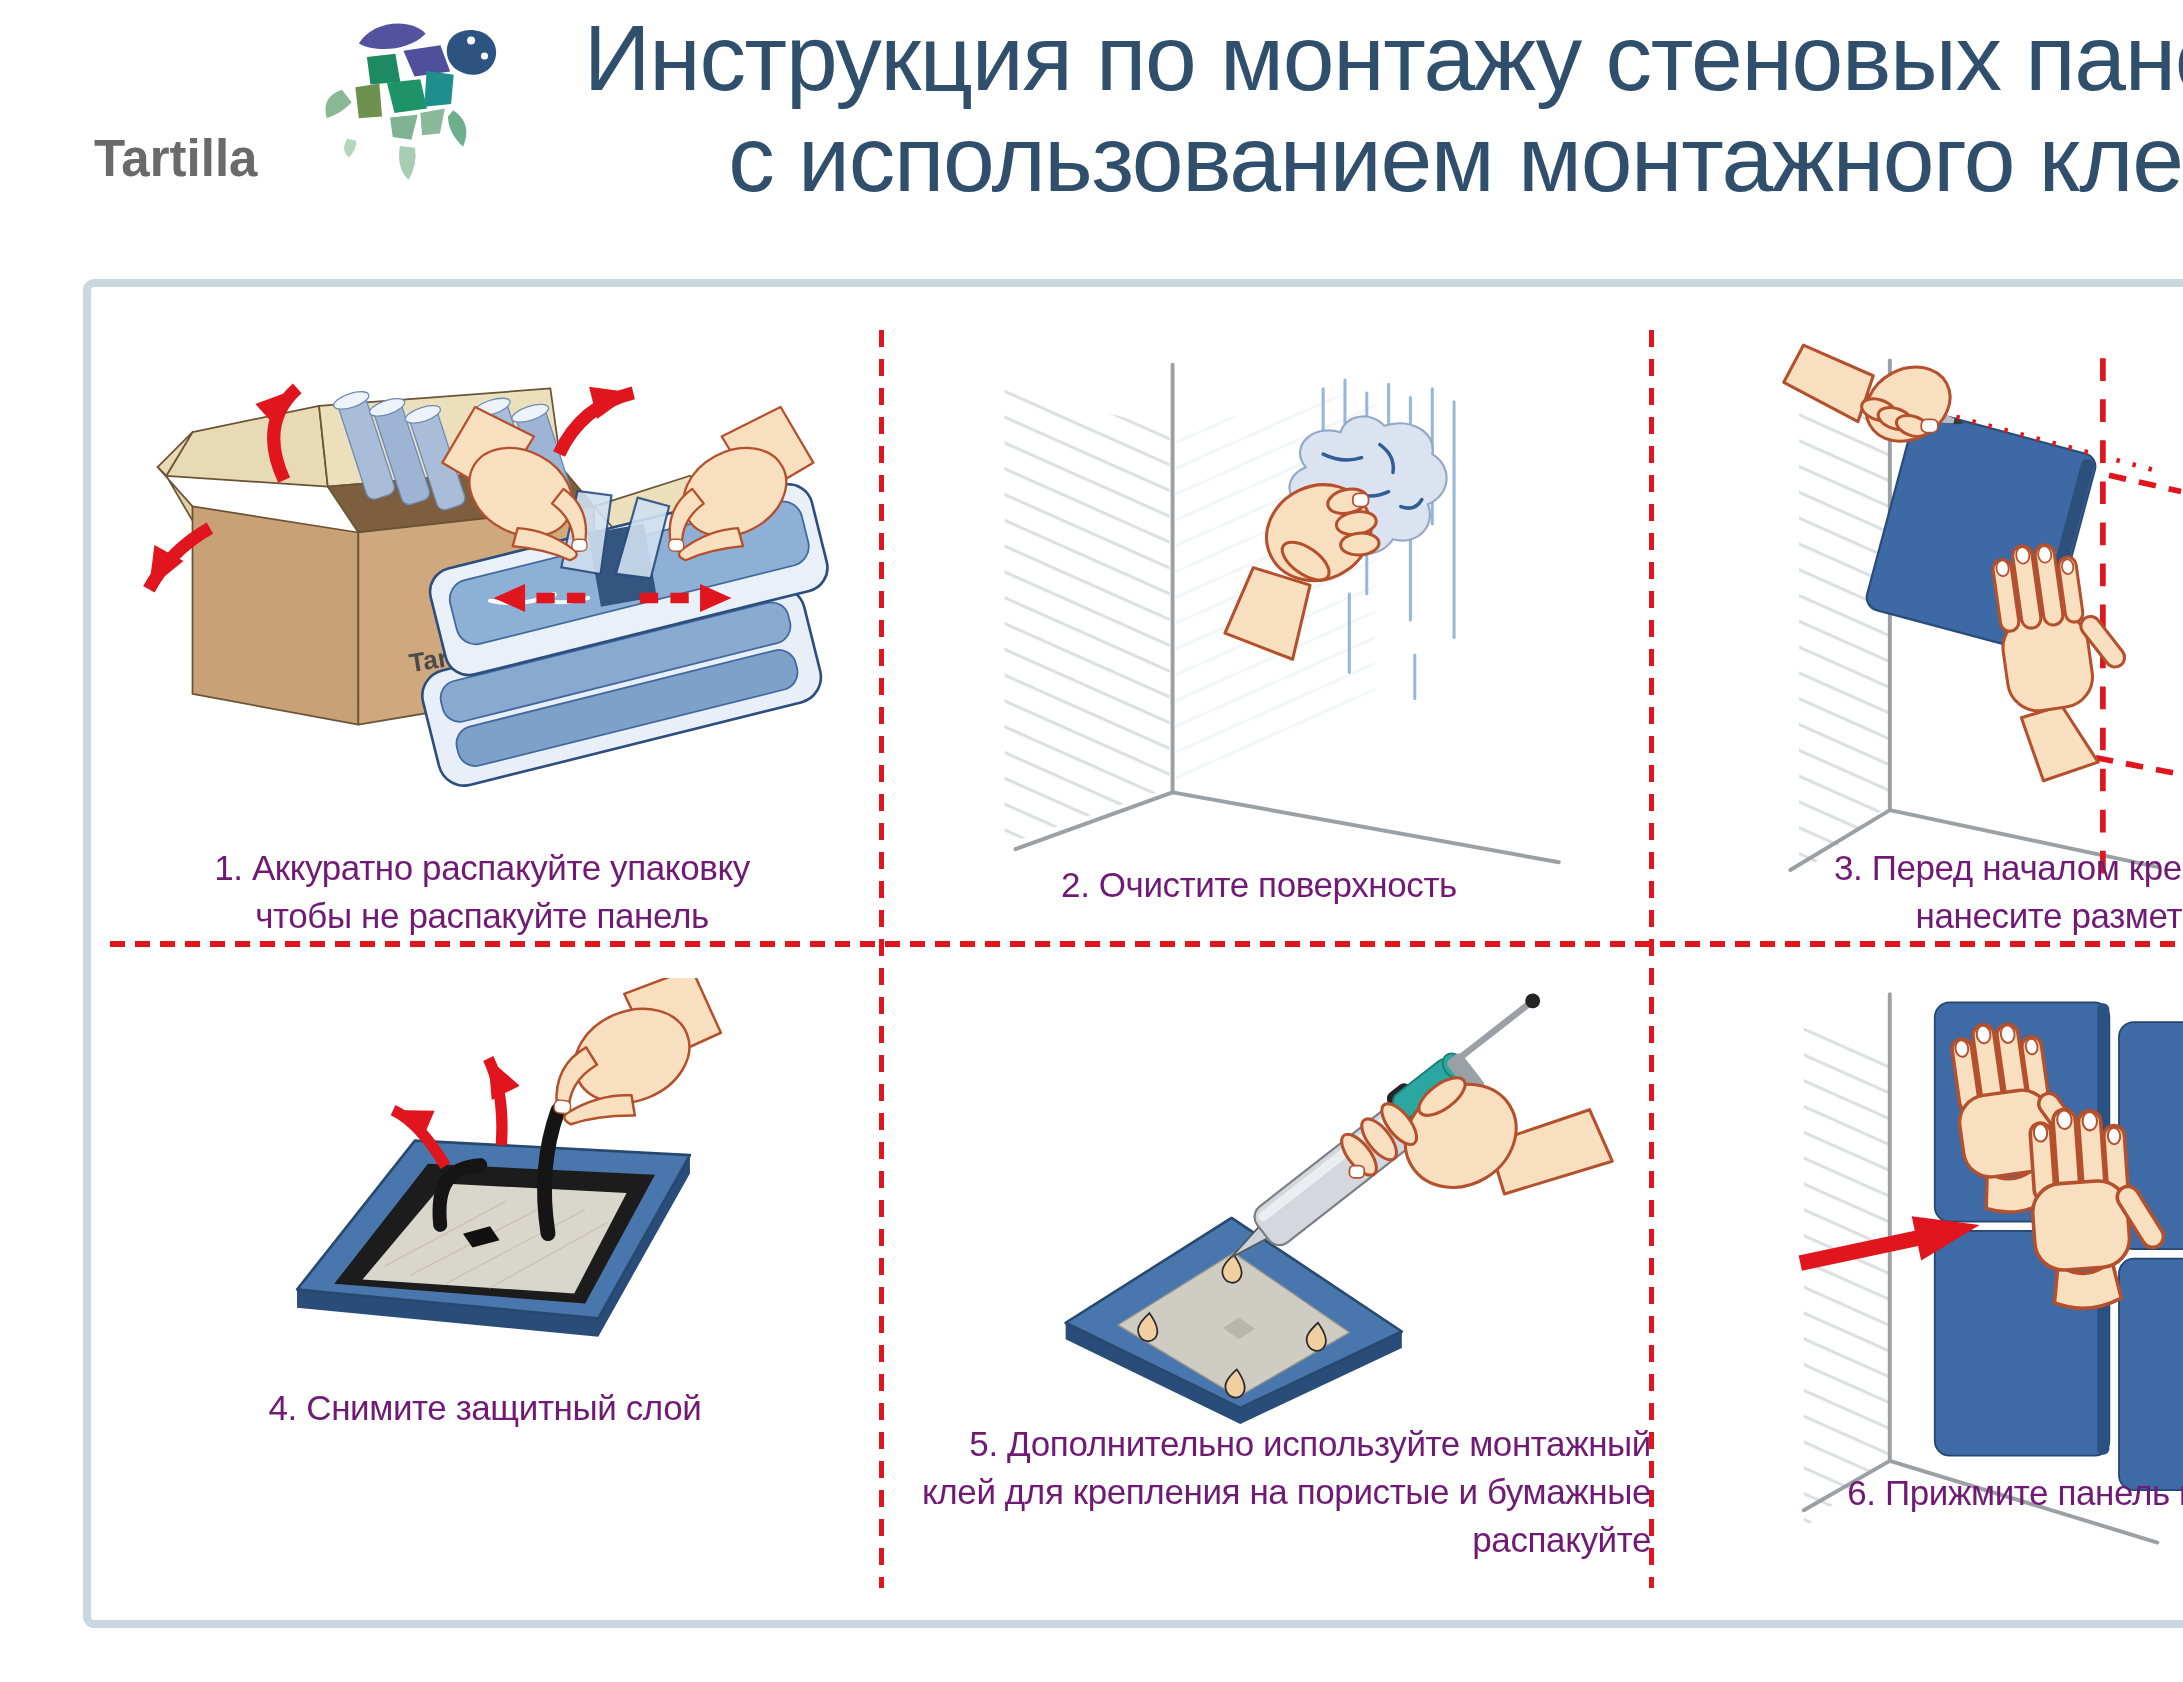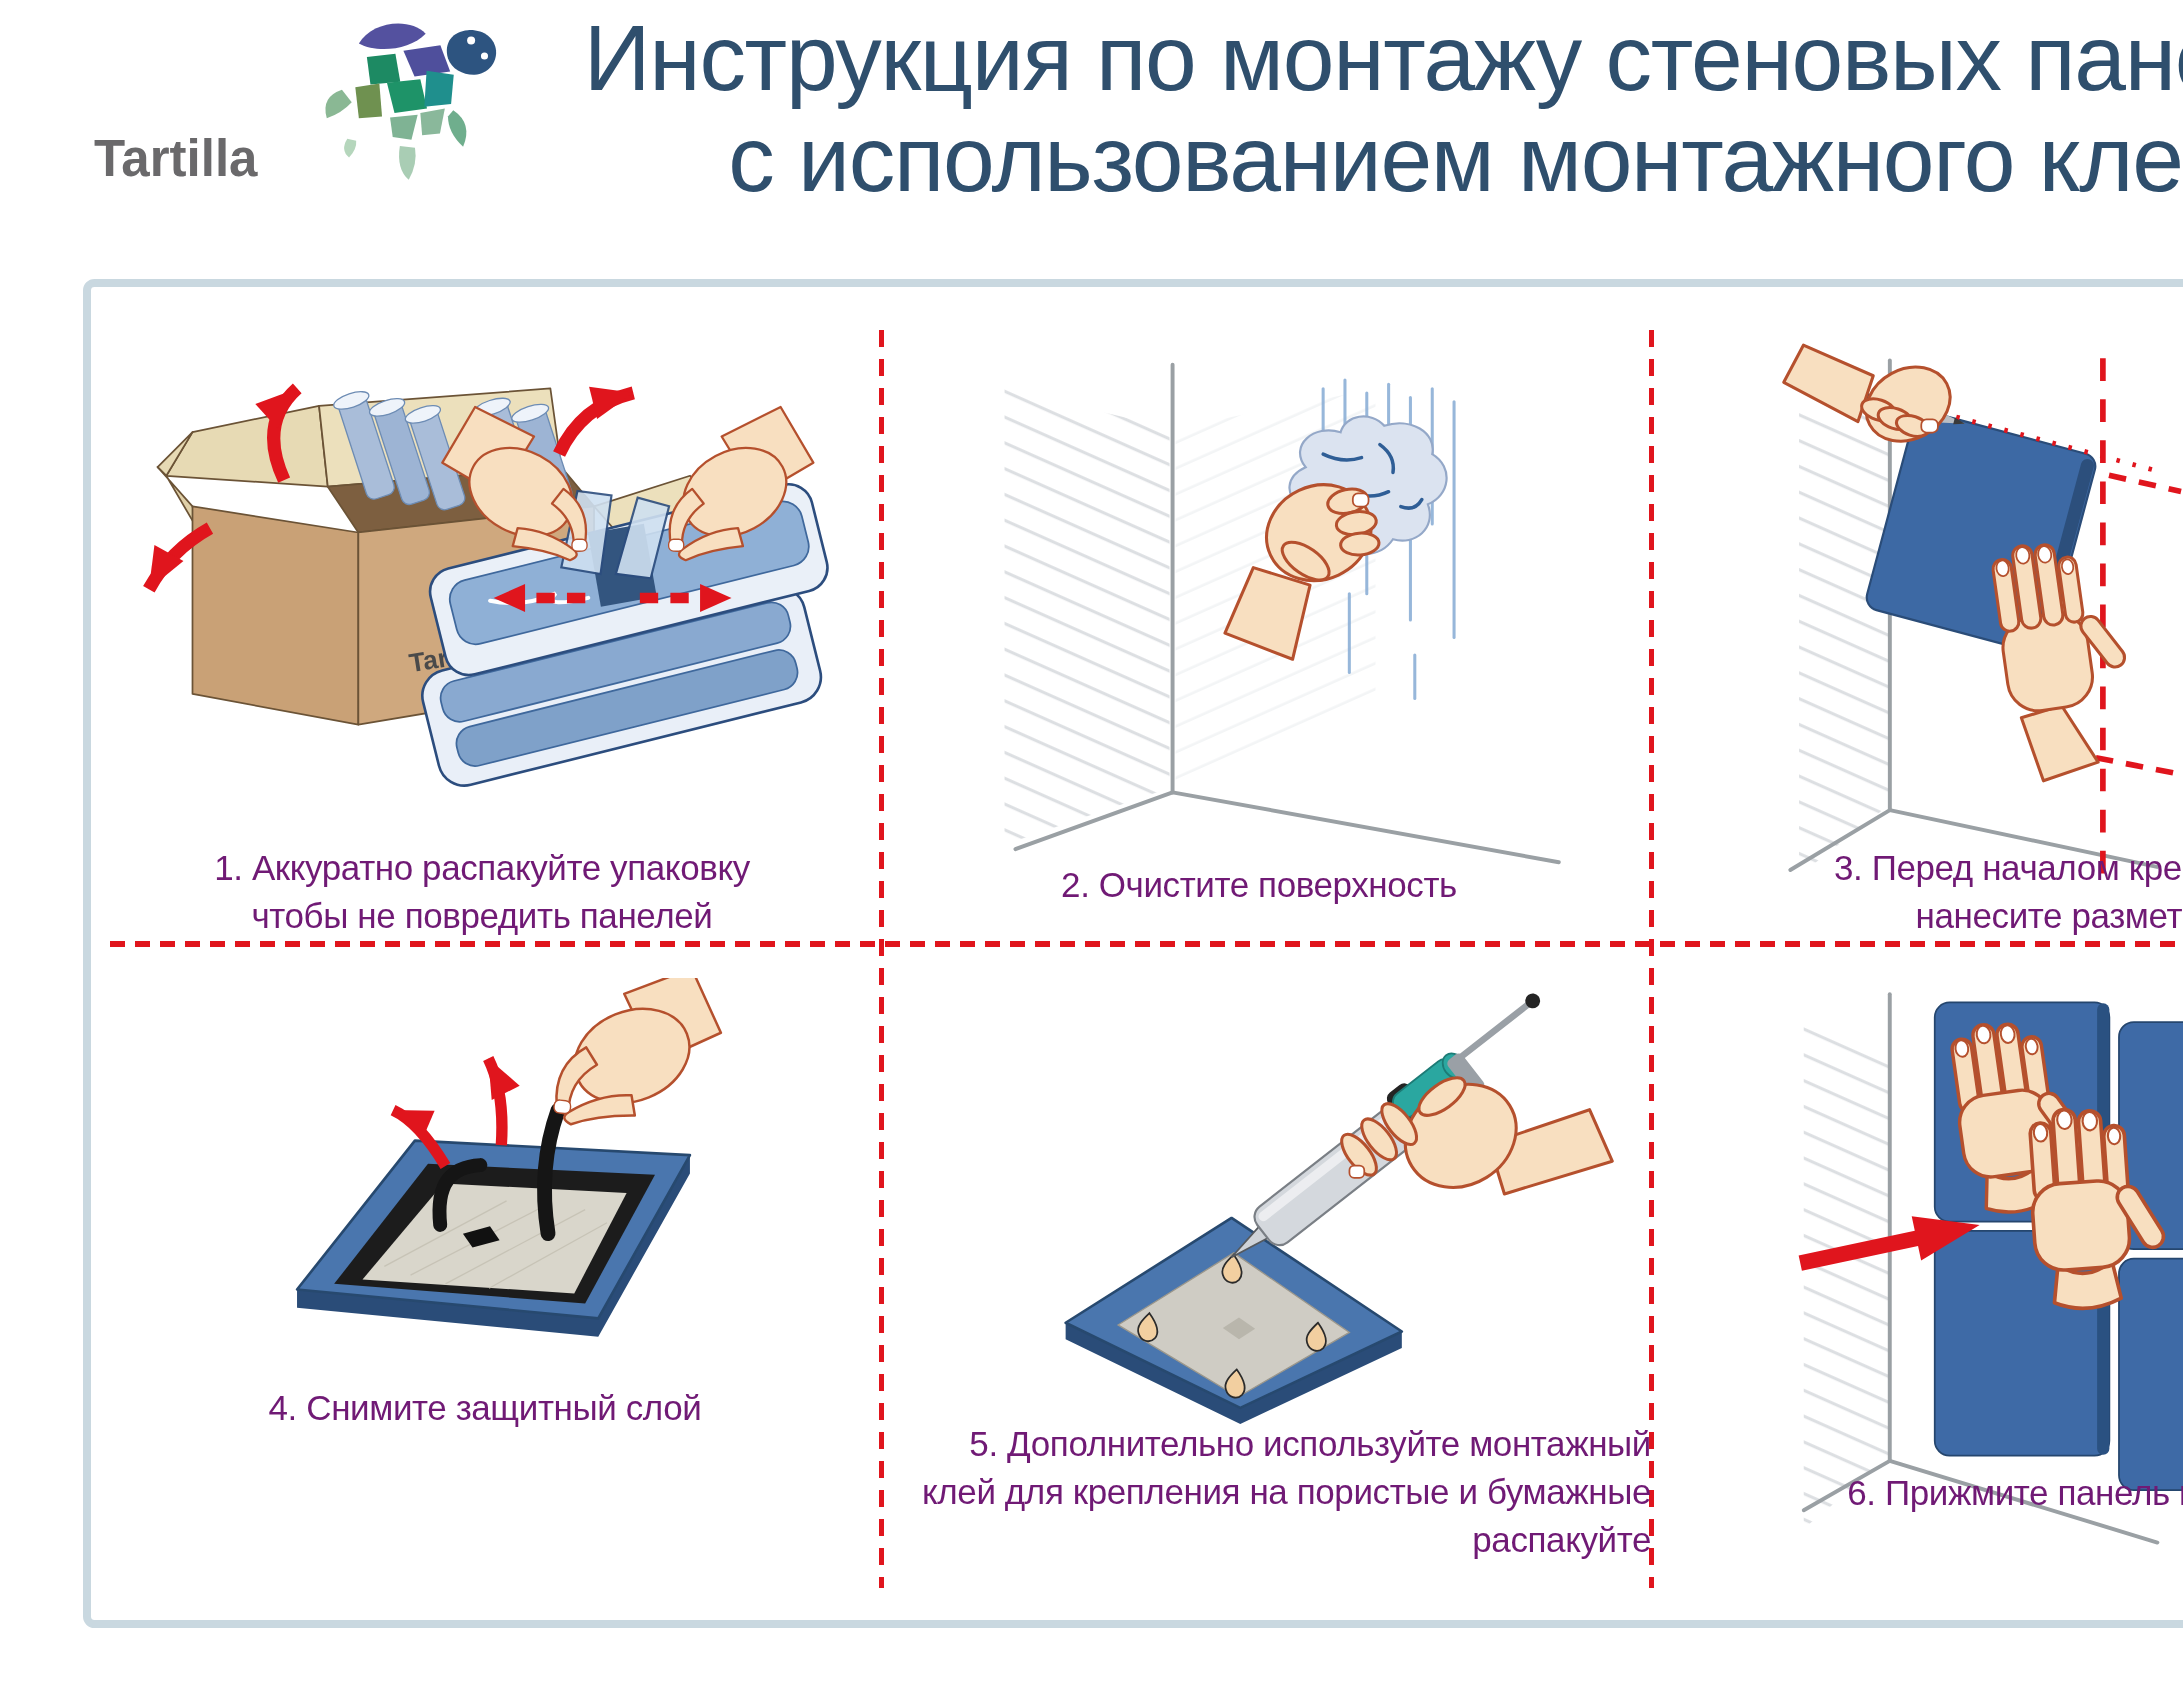--- a/index.html
+++ b/index.html
@@ -418,21 +418,21 @@
     <g class="handg">
       <use href="#presshand" transform="translate(528,352) scale(1.12) rotate(-8)"></use>
     </g>
     <g class="handg">
       <use href="#presshand" transform="translate(702,560) scale(1.18) rotate(-4)"></use>
     </g>
   </svg>
 
   <div class="caption cap1">
     <div>1. Аккуратно распакуйте упаковку</div>
-    <div>чтобы не повредить панелей</div>
+    <div>чтобы не распакуйте панель</div>
   </div>
   <div class="caption cap2">
     <div>2. Очистите поверхность</div>
   </div>
   <div class="caption cap3">
     <div>3. Перед началом крепления</div>
     <div>нанесите разметку</div>
   </div>
   <div class="caption cap4">
     <div>4. Снимите защитный слой</div>

